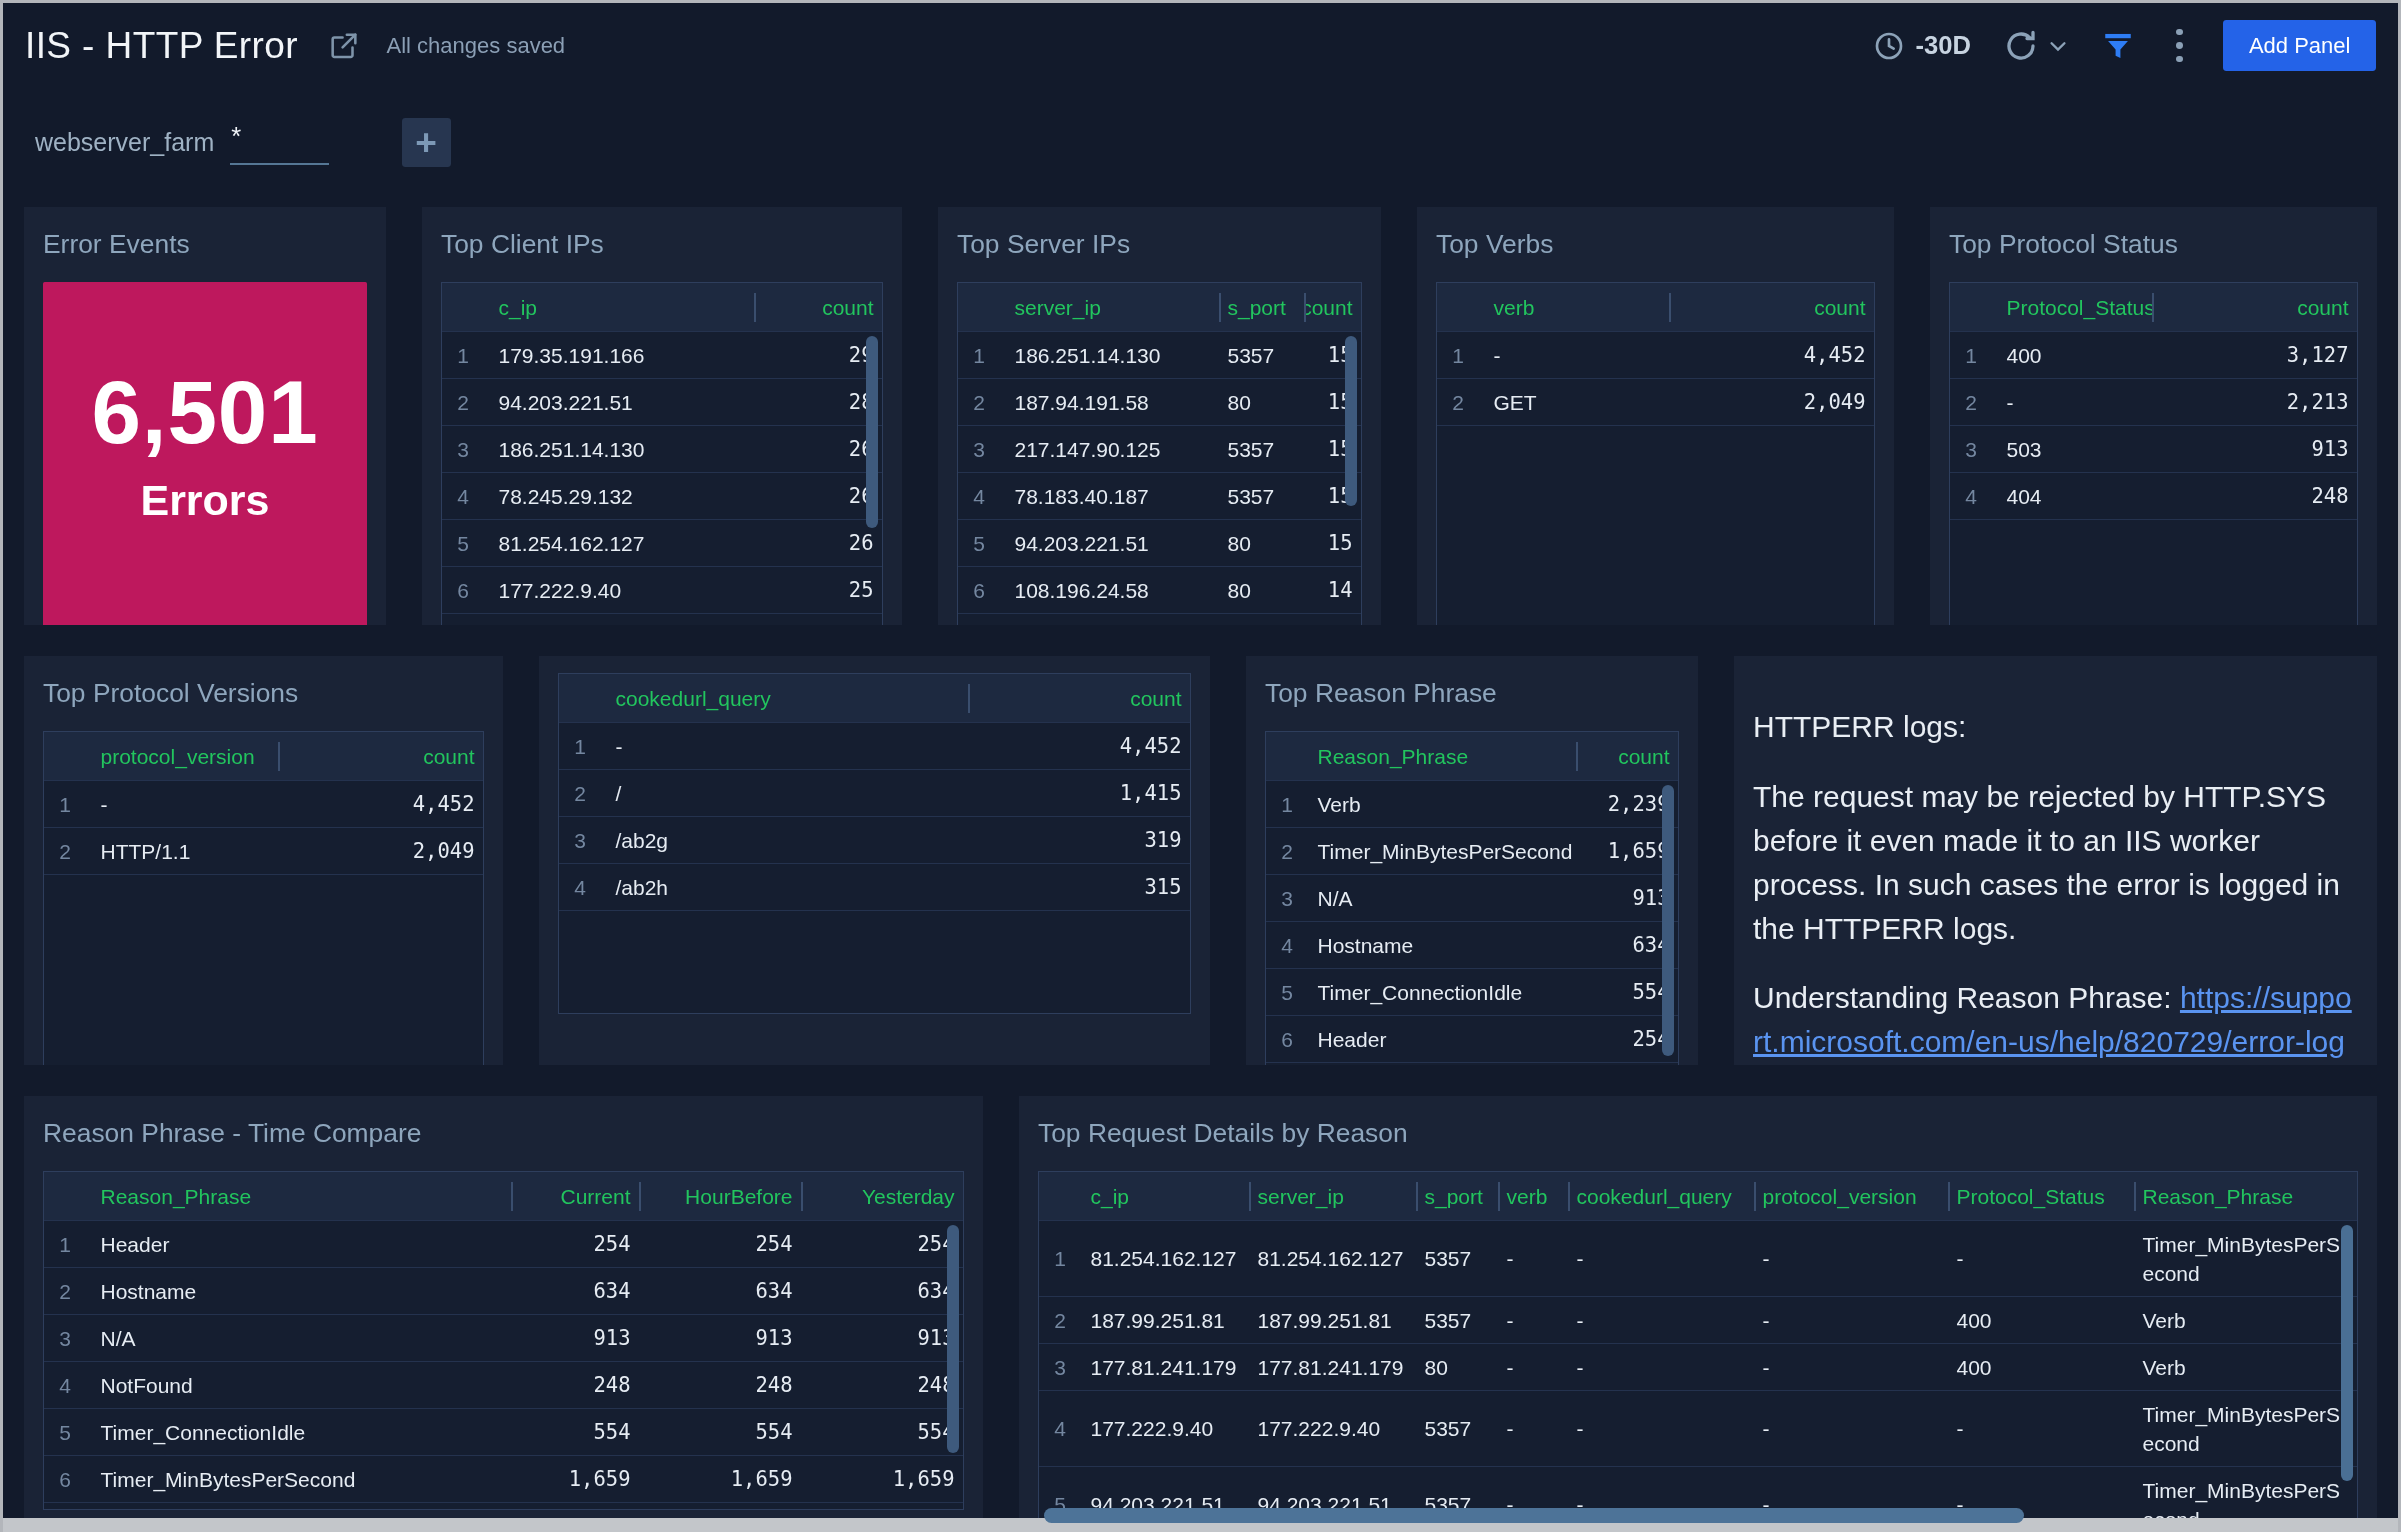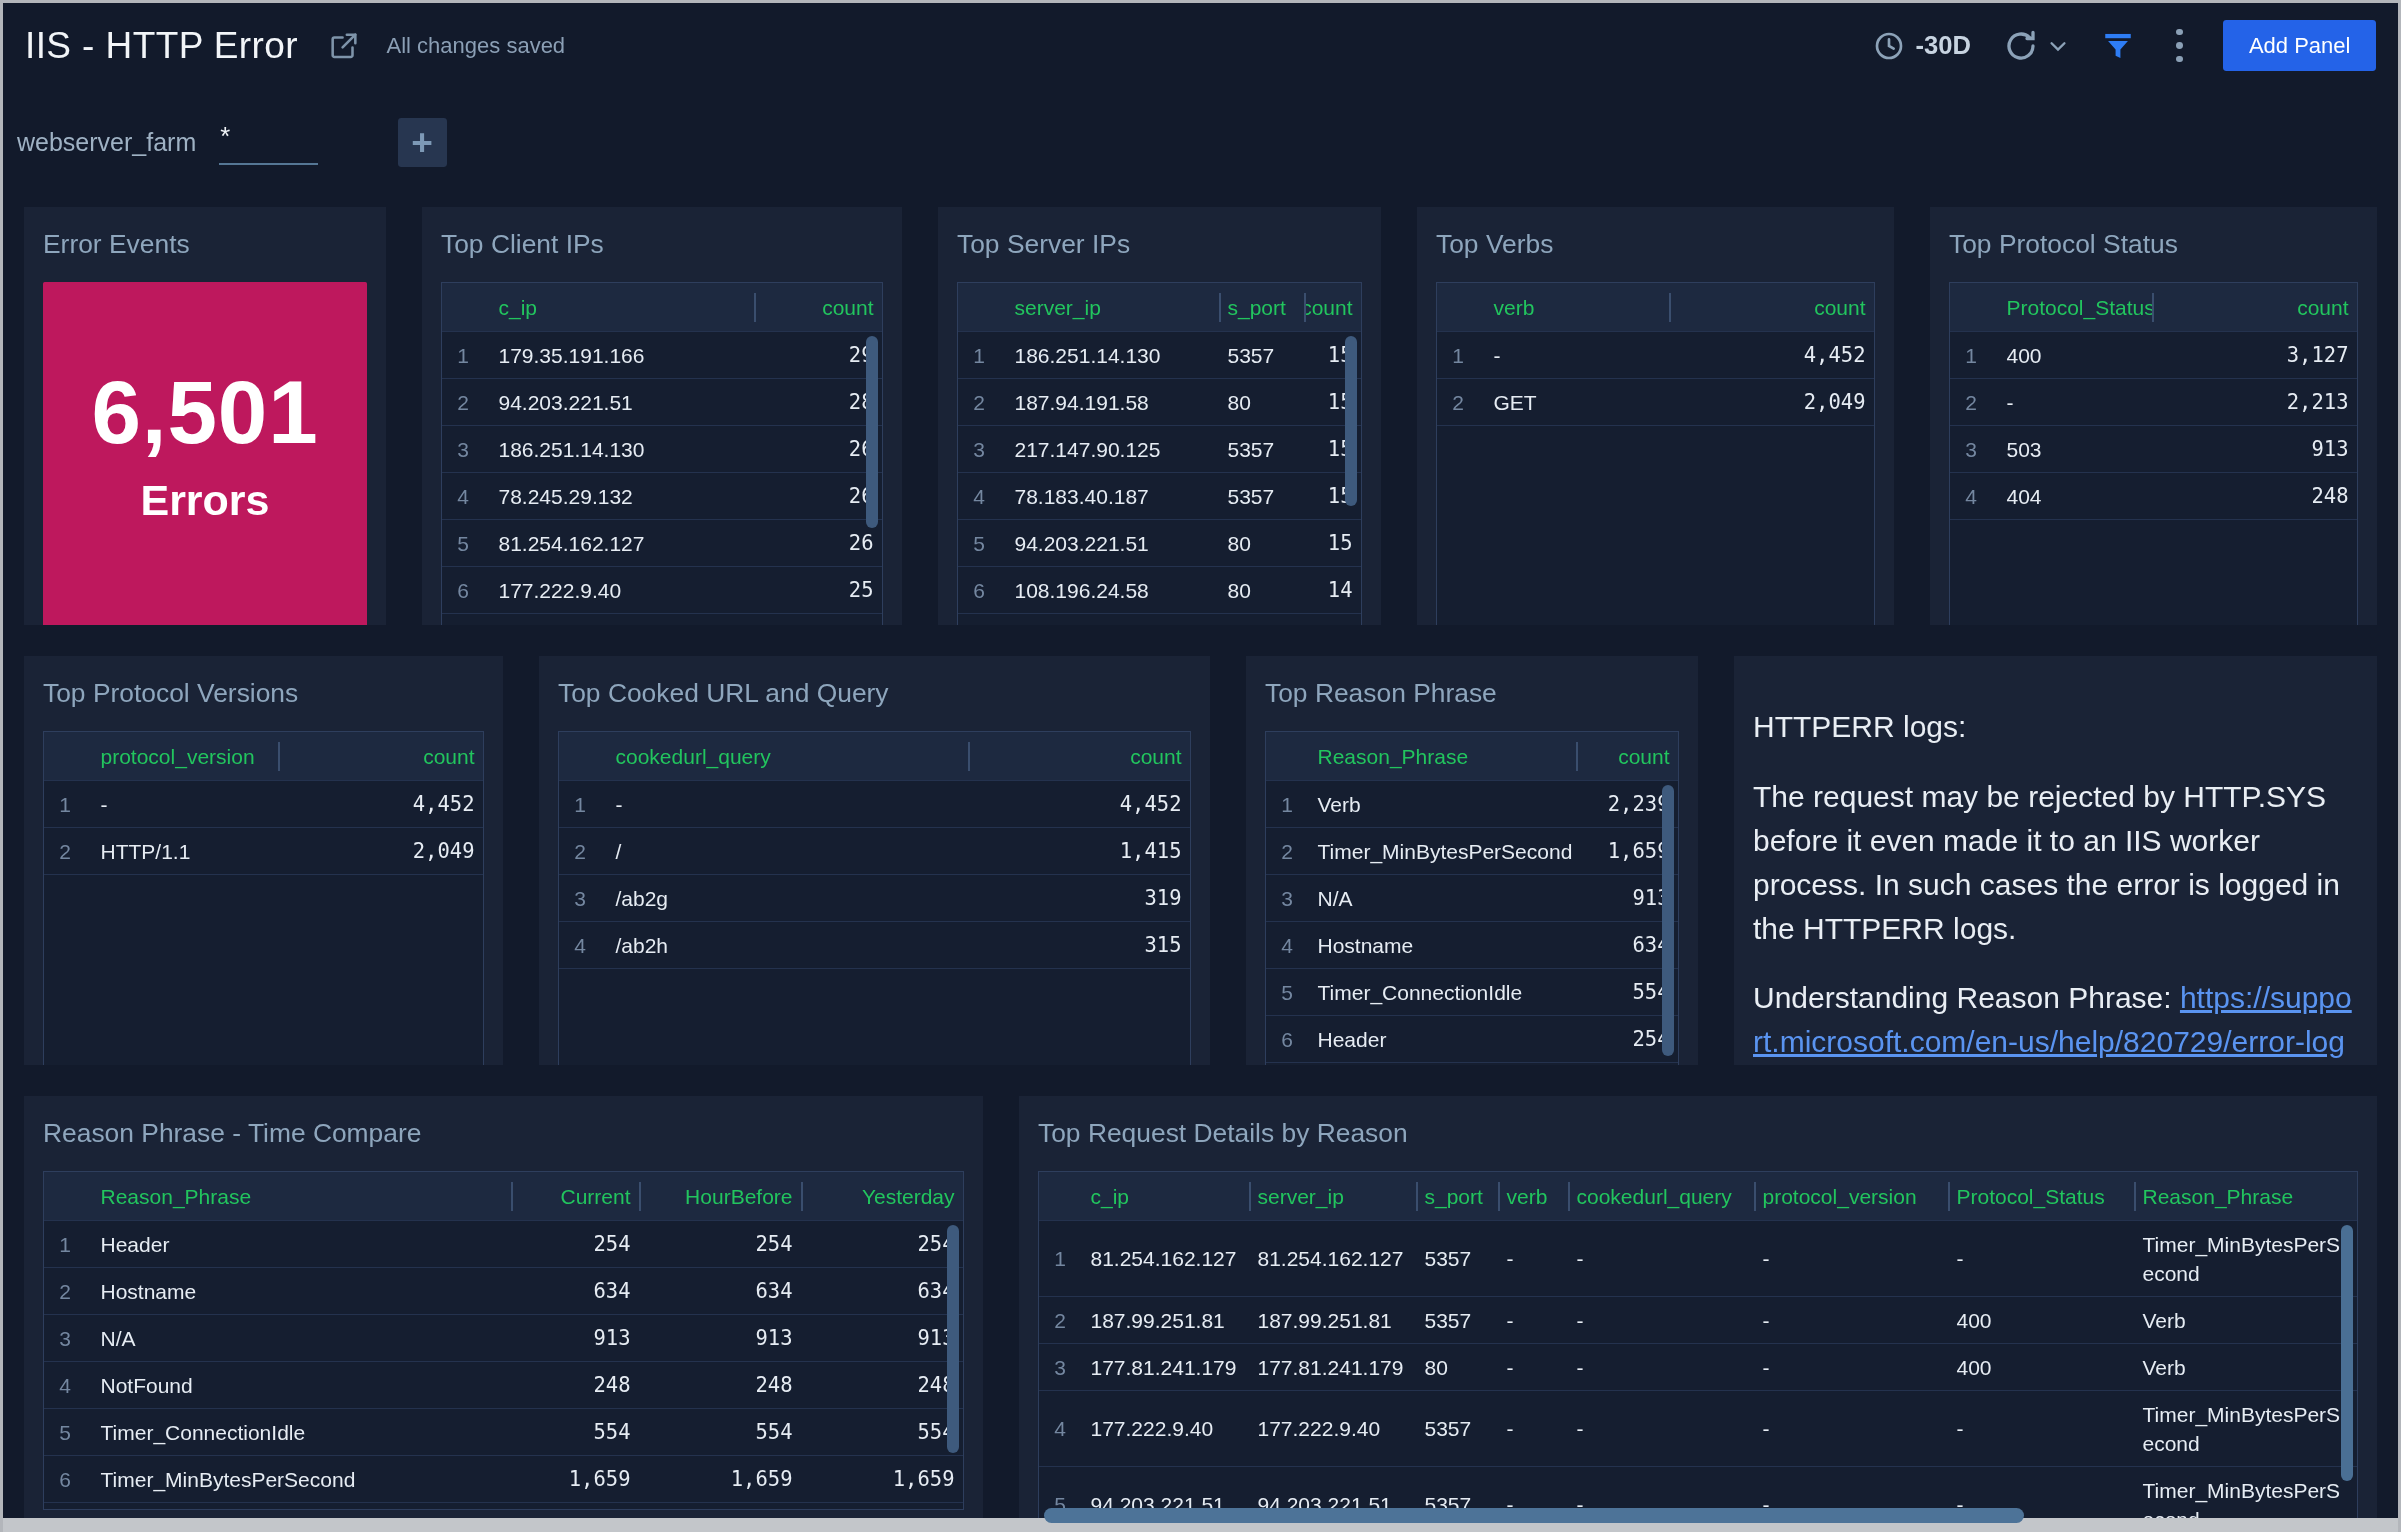--- a/index.html
+++ b/index.html
@@ -22,21 +22,21 @@
   .time-range { display:flex; align-items:center; gap:10.2px; cursor:pointer; }
   .time-range span { font-size:25.6px; font-weight:600; color:#c7d3e0; }
   .refresh-group { display:flex; align-items:center; gap:8.5px; cursor:pointer; }
   .kebab { display:flex; flex-direction:column; gap:6.8px; padding:5.1px 8.5px; cursor:pointer; }
   .kebab i { width:6.8px; height:6.8px; border-radius:50%; background:#8ba0b6; }
   .add-panel-btn {
     background:#2463e8; color:#fff; font-size:22px; font-family:inherit;
     border:none; border-radius:3.4px; padding:0 25.6px; height:51px; cursor:pointer;
   }
   
-  .filter-row { height:109px; display:flex; align-items:center; padding:0 14px;gap:7px; }
+  .filter-row { height:109px; display:flex; align-items:center; padding:0 32px; }
   .filter-label { font-size:25px; color:#9fb2c4; }
   .filter-input { margin-left:15.3px; width:99px; border-bottom:2.6px solid #557795; height:44px; position:relative; cursor:text; }
   .filter-input span { position:absolute; left:1.7px; top:1.7px; font-size:25.6px; color:#f0f4f8; }
   .filter-add-btn {
     margin-left:73px; width:49px; height:49px; background:#273650; border:none; border-radius:3.4px;
     color:#7d99b6; font-size:37px; line-height:43px; font-weight:700; cursor:pointer; font-family:inherit;
   }
   
   main { padding:10.2px 21px 0 21px; }
   .grid { display:grid; gap:36px; margin-bottom:31px; }
@@ -351,21 +351,20 @@
           </div>
           <div class="trow">
             <div class="tcell c0 idx">2</div>
             <div class="tcell c1">HTTP/1.1</div>
             <div class="tcell c2 right mono">2,049</div>
           </div>
         </div>
     </div>
 
     <div class="panel">
-      <div class="panel-title">Top Cooked URL and Query</div>
       <div class="tbl tb-cookedurl">
           <div class="thead">
             <div class="tcell c0 idx"></div>
             <div class="tcell c1">cookedurl_query</div>
             <div class="tcell c2 right divL">count</div>
           </div>
           <div class="trow">
             <div class="tcell c0 idx">1</div>
             <div class="tcell c1">-</div>
             <div class="tcell c2 right mono">4,452</div>

